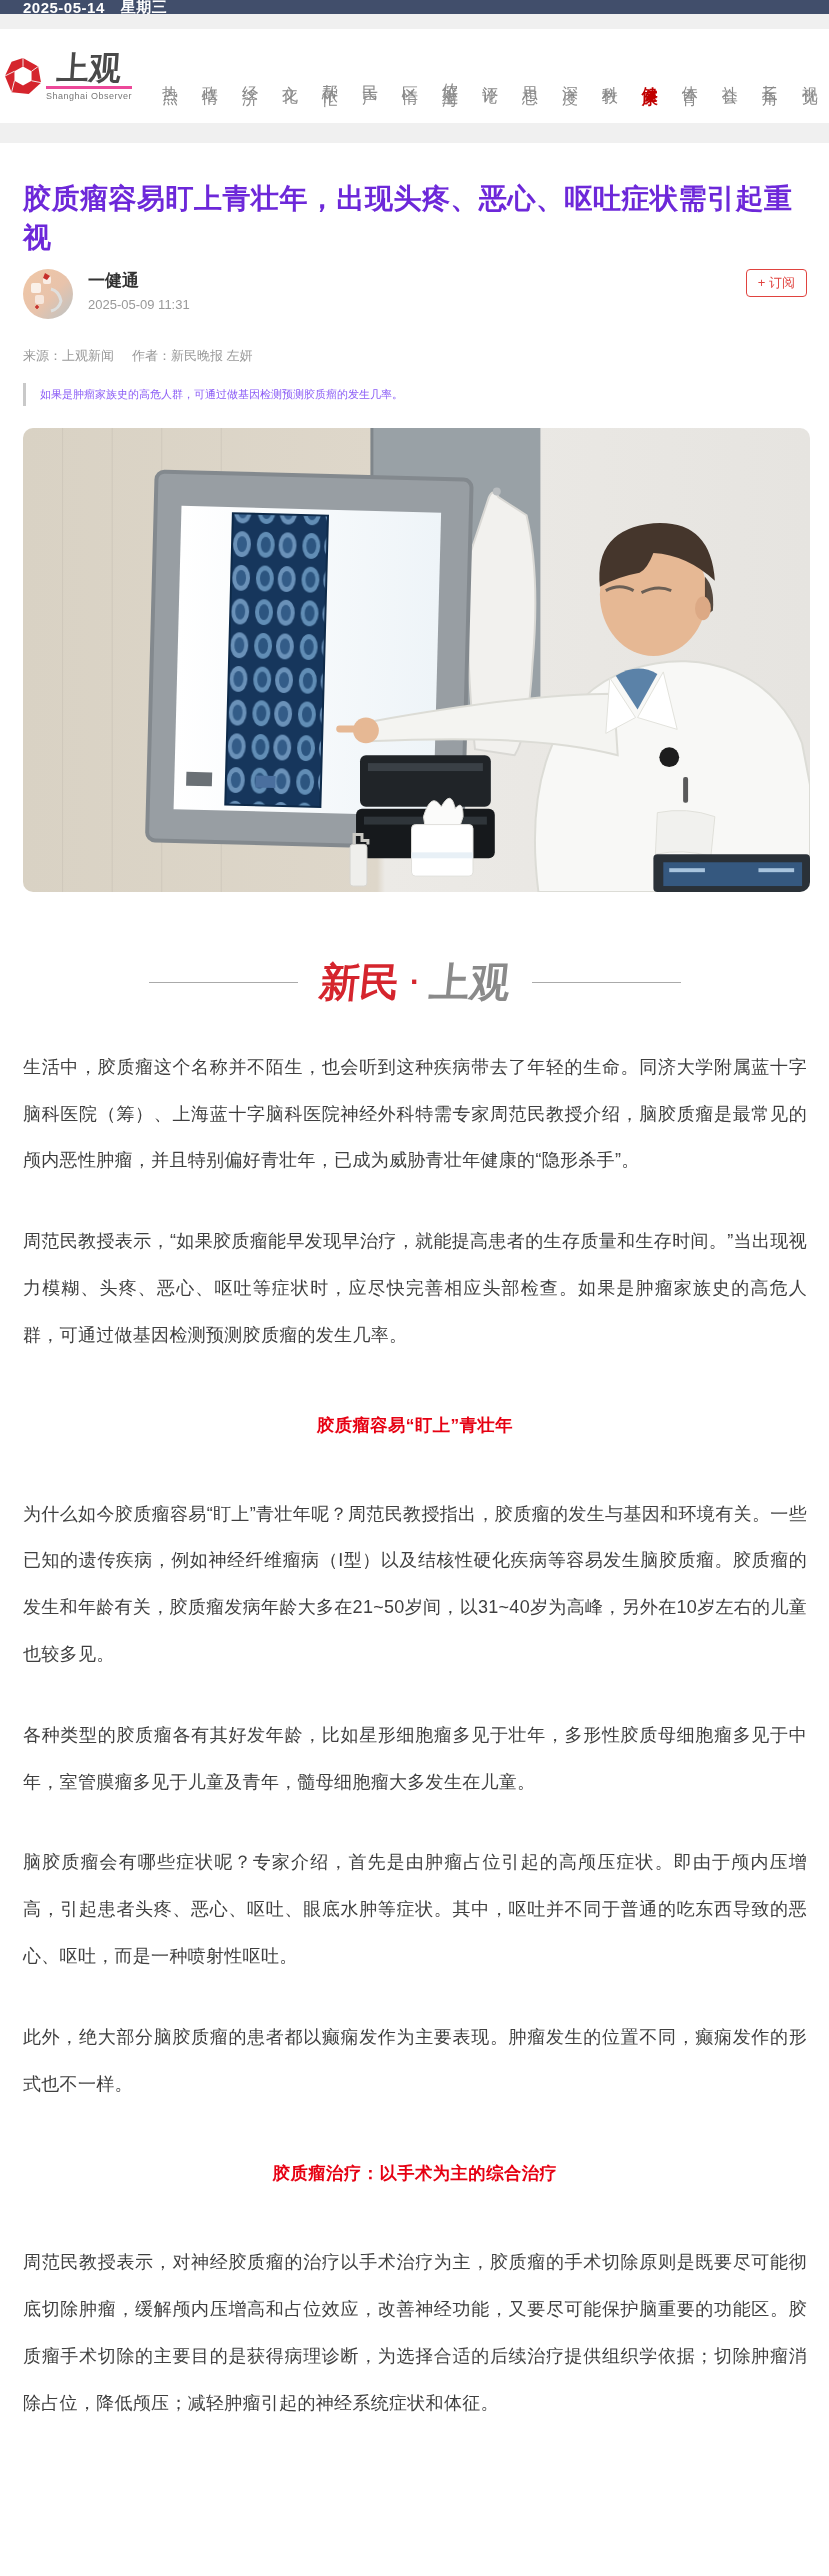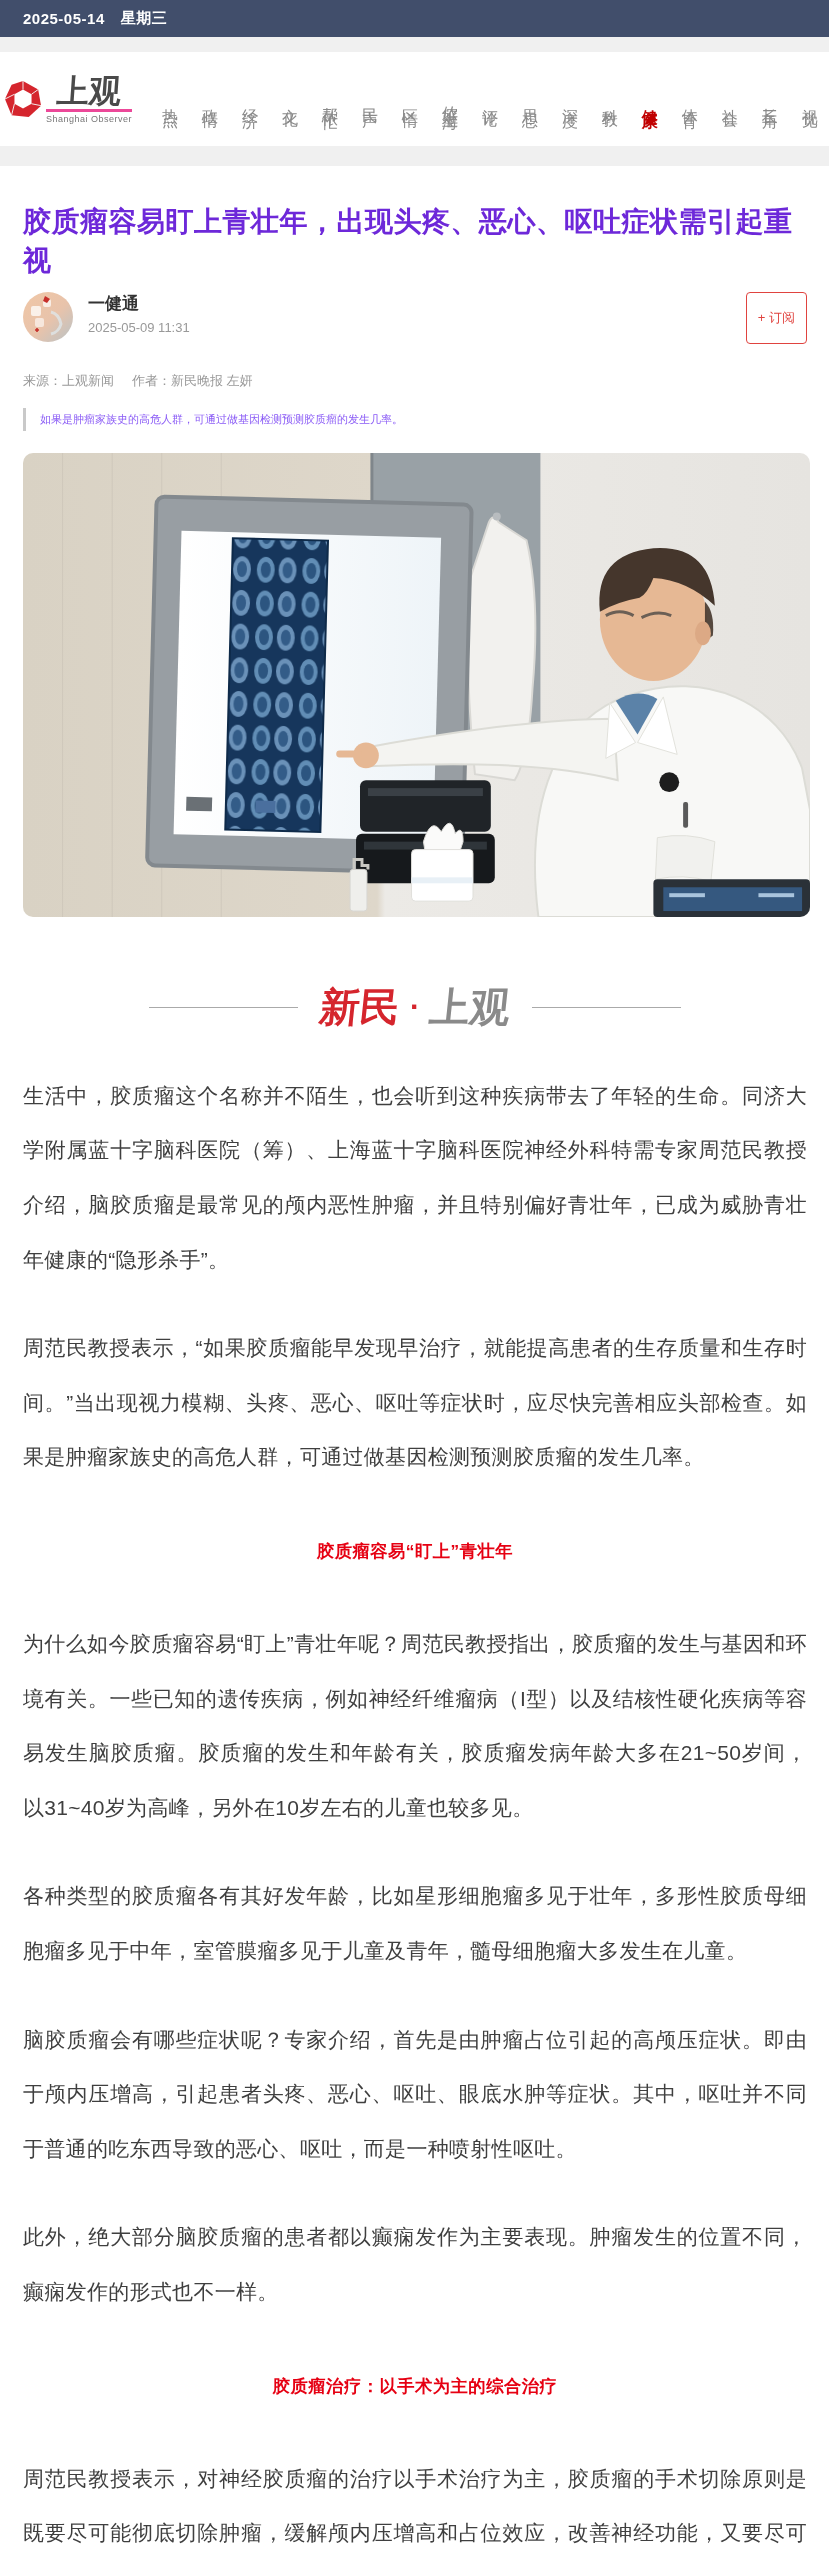--- a/index.html
+++ b/index.html
@@ -12,21 +12,21 @@
   }
   *{margin:0;padding:0;box-sizing:border-box;}
   html,body{background:#fff;}
   body{
     width:830px;
     font-family:"Liberation Sans","DejaVu Sans",sans-serif;
     color:var(--body-text);
   }
   
   .topbar{
-    height:37px;background:var(--topbar-bg);color:#fff;
+    height:14px;background:var(--topbar-bg);color:#fff;
     display:flex;align-items:center;padding-left:23px;
     font-size:15px;font-weight:bold;letter-spacing:0.5px;
   }
   .topbar .weekday{margin-left:16px;}
   .band{height:15px;background:var(--band-gray);}
   
   .header{
     height:94px;background:#fff;display:flex;align-items:center;
     padding:0 0 0 4px;overflow:hidden;
   }
@@ -60,21 +60,21 @@
     line-height:1.4;letter-spacing:0.5px;
   }
   .author-row{margin-top:12px;display:flex;align-items:flex-start;}
   .avatar{width:50px;height:50px;border-radius:50%;overflow:hidden;flex:0 0 auto;cursor:pointer;}
   .author-meta{margin-left:15px;}
   .author-name{font-size:17px;font-weight:bold;color:#333;}
   .author-date{font-size:13px;color:var(--muted);margin-top:5px;}
   .spacer{flex:1;}
   .subscribe-btn{
     border:1px solid #e0433f;color:#e0433f;background:#fff;
-    font-size:13px;padding:16px 11px;border-radius:4px;cursor:pointer;
+    font-size:13px;padding:4px 11px;border-radius:4px;cursor:pointer;
     font-family:inherit;
   }
   .source-row{margin-top:28px;font-size:13px;color:var(--muted);}
   .source-row .sep{display:inline-block;width:18px;}
   .quote{
     margin-top:18px;border-left:3px solid #c9c9c9;padding:3px 0 3px 14px;
     font-size:11px;color:#8b5cf6;line-height:1.5;
   }
   .photo{
     margin-top:22px;width:787px;height:464px;border-radius:10px;
@@ -91,21 +91,21 @@
     margin:0 6px 0 22px;transform:skewX(-6deg);
   }
   .brand-dot{font-size:30px;font-weight:bold;color:var(--brand-red);margin:0 4px;}
   .brand-right{
     font-family:"Liberation Serif","DejaVu Serif",serif;
     font-size:40px;font-weight:bold;color:#8a8a8a;
     margin:0 22px 0 6px;transform:skewX(-6deg);
   }
   
   .body-p{
-    font-size:21px;line-height:2.6;color:var(--body-text);
+    font-size:18px;line-height:2.6;color:var(--body-text);
     margin:34px 0;text-align:justify;letter-spacing:0.3px;
   }
   .body-h{
     font-size:17.3px;font-weight:bold;color:var(--accent-red);
     text-align:center;margin:54px 0;letter-spacing:0.5px;
   }
 </style>
 </head>
 <body>
 

